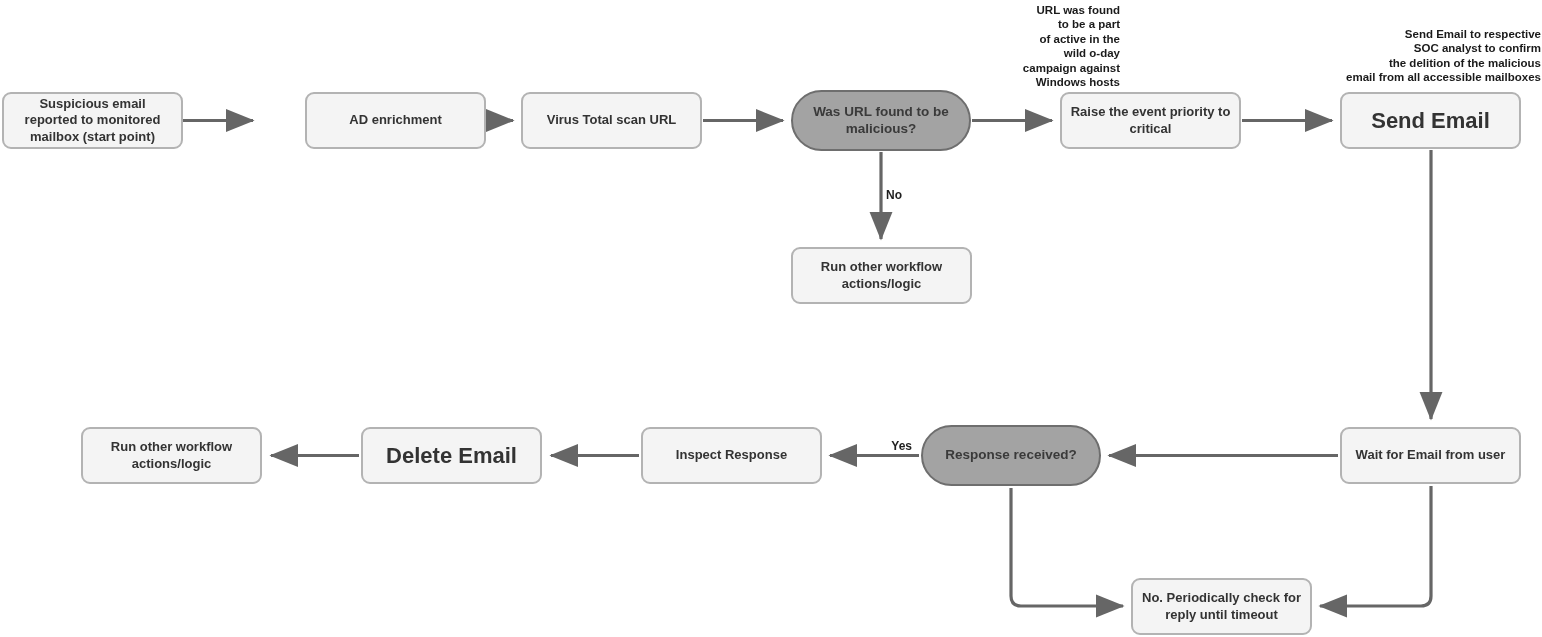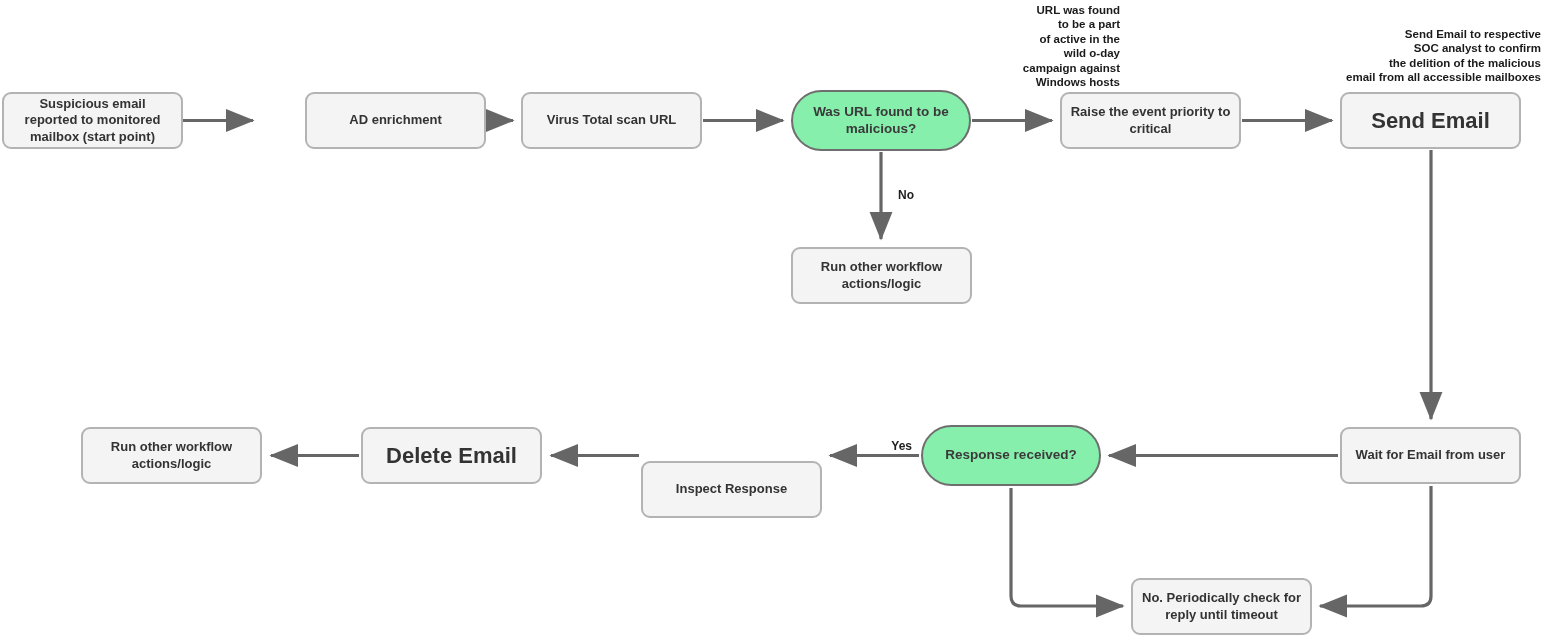--- a/index.html
+++ b/index.html
@@ -38,21 +38,21 @@
   .node.process {
     background: #f4f4f4;
     border: 2px solid #b3b3b3;
     border-radius: 9px;
     font-size: 13px;
   }
   .node.process.big {
     font-size: 22px;
   }
   .node.decision {
-    background: #86efac;
+    background: #a3a3a3;
     border: 2px solid #6e6e6e;
     border-radius: 999px;
     font-size: 13.5px;
     color: #3a3a3a;
   }
   .edge-label {
     position: absolute;
     font-family: "Liberation Sans", sans-serif;
     font-size: 12px;
     font-weight: bold;
@@ -140,21 +140,21 @@
   </div>
 
   <div class="node process" style="left:1340px; top:427px; width:181px; height:57px;">
     <span>Wait for Email from user</span>
   </div>
 
   <div class="node decision" style="left:921px; top:425px; width:180px; height:61px;">
     <span>Response received?</span>
   </div>
 
-  <div class="node process" style="left:641px; top:427px; width:181px; height:57px;margin-top:34px;">
+  <div class="node process" style="left:641px; top:427px; width:181px; height:57px;">
     <span>Inspect Response</span>
   </div>
 
   <div class="node process big" style="left:361px; top:427px; width:181px; height:57px;">
     <span>Delete Email</span>
   </div>
 
   <div class="node process" style="left:81px; top:427px; width:181px; height:57px;">
     <span>Run other workflow actions/logic</span>
   </div>
@@ -163,21 +163,21 @@
     <span>No. Periodically check for reply until timeout</span>
   </div>
 
   <div class="edge-label small" style="left:930px; top:3px; width:190px;">URL was found
 to be a part
 of active in the
 wild o-day
 campaign against
 Windows hosts</div>
 
-  <div class="edge-label yesno" style="left:886px; top:188px; width:30px; text-align:left;margin-left:12px;">No</div>
+  <div class="edge-label yesno" style="left:886px; top:188px; width:30px; text-align:left;">No</div>
 
   <div class="edge-label small" style="left:1303px; top:27px; width:238px;">Send Email to respective
 SOC analyst to confirm
 the delition of the malicious
 email from all accessible mailboxes</div>
 
 
   <div class="edge-label yesno" style="left:880px; top:439px; width:32px;">Yes</div>
 
 </div>

